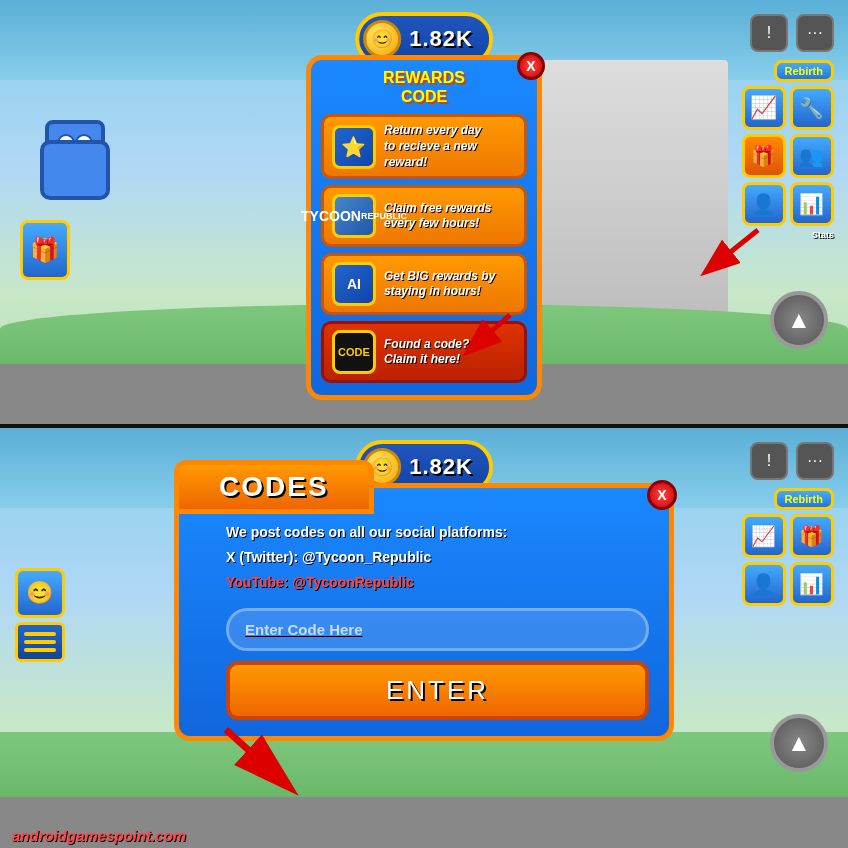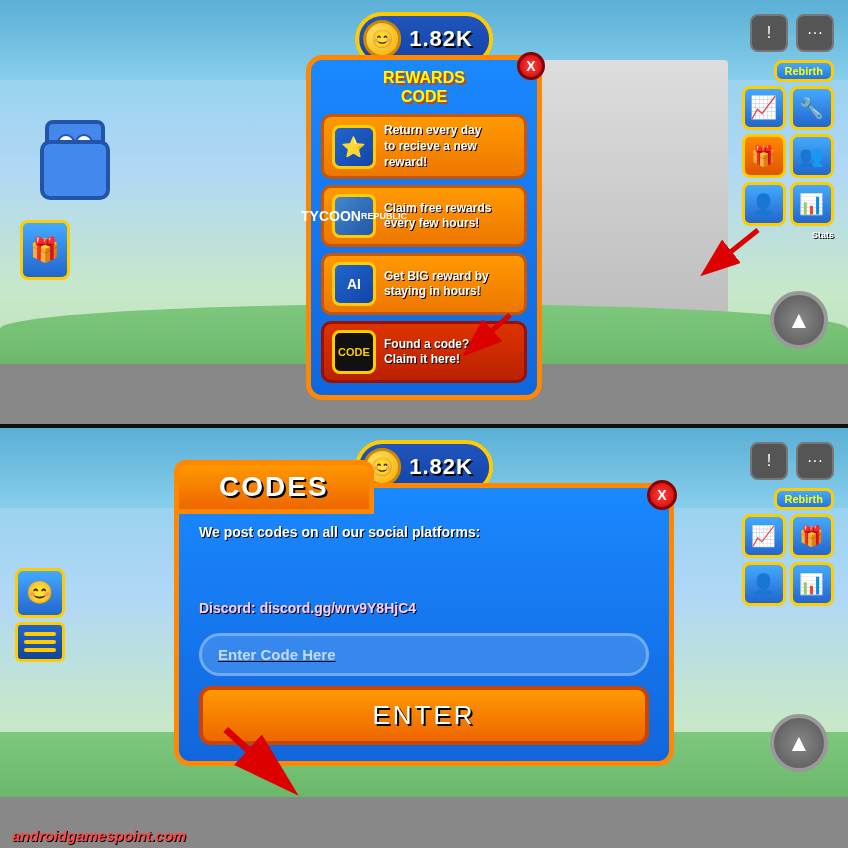--- a/index.html
+++ b/index.html
@@ -247,20 +247,21 @@
       margin-right: 8px;
       display: flex; align-items: center; justify-content: center;
       font-size: 20px;
     }
     .reward-text {
       color: white;
       font-size: 12px;
       font-weight: 700;
       text-shadow: 1px 1px 0 #000;
       line-height: 1.3;
+      font-style: italic;
     }
 
     
     .red-arrow-1 {
       position: absolute;
       top: 220px;
       right: 80px;
       width: 120px;
       height: 60px;
       pointer-events: none;
@@ -433,20 +434,21 @@
       border-radius: 50%;
       color: white;
       font-size: 14px;
       font-weight: 900;
       display: flex; align-items: center; justify-content: center;
       cursor: pointer;
       z-index: 10;
     }
     .codes-body {
       padding: 32px 20px 16px;
+      margin-left: 27px;
     }
     .codes-social-text {
       color: white;
       font-size: 14px;
       font-weight: 700;
       text-shadow: 1px 1px 0 #000;
       line-height: 1.8;
       margin-bottom: 12px;
     }
     .codes-twitter { color: white; }
@@ -614,21 +616,21 @@
       <div class="reward-thumb" style="background:linear-gradient(135deg,#4488cc,#2255aa);font-size:14px;color:white;font-weight:900;text-align:center;line-height:1.2;padding:2px;">TYCOON<br><span style="font-size:9px;">REPUBLIC</span></div>
       <div class="reward-text">
         <span>Claim free rewards</span><br>
         <span>every few hours!</span>
       </div>
     </div>
 
     <div class="reward-item">
       <div class="reward-thumb" style="font-size:14px;color:white;font-weight:900;">AI</div>
       <div class="reward-text">
-        <span>Get BIG reward by</span><br>
+        <span>Get BIG rewards by</span><br>
         <span>staying in hours!</span>
       </div>
     </div>
 
     <div class="reward-item" style="background:linear-gradient(180deg,#dd3300,#bb2200);border-color:#991100;">
       <div class="reward-thumb" style="background:#111;font-size:11px;color:#ffcc00;font-weight:900;">CODE</div>
       <div class="reward-text">
         <span>Found a code?</span><br>
         <span>Claim it here!</span>
       </div>
@@ -712,23 +714,22 @@
   <div class="codes-panel">
     <div class="codes-header">
       <span>CODES</span>
     </div>
     <div class="close-btn-bot">
       <span>X</span>
     </div>
     <div class="codes-body">
       <div class="codes-social-text">
         <span class="codes-twitter">We post codes on all our social platforms:</span><br>
-        <br>
-        <br>
-        <span class="codes-discord">Discord: discord.gg/wrv9Y8HjC4</span>
+        <span class="codes-twitter">X (Twitter): @Tycoon_Republic</span><br>
+        <span class="codes-youtube">YouTube: @TycoonRepublic</span><br>
       </div>
       <div class="code-input-row">
         <span class="code-input-text">Enter Code Here</span>
       </div>
       <div class="enter-btn">
         <span>ENTER</span>
       </div>
     </div>
   </div>
 

